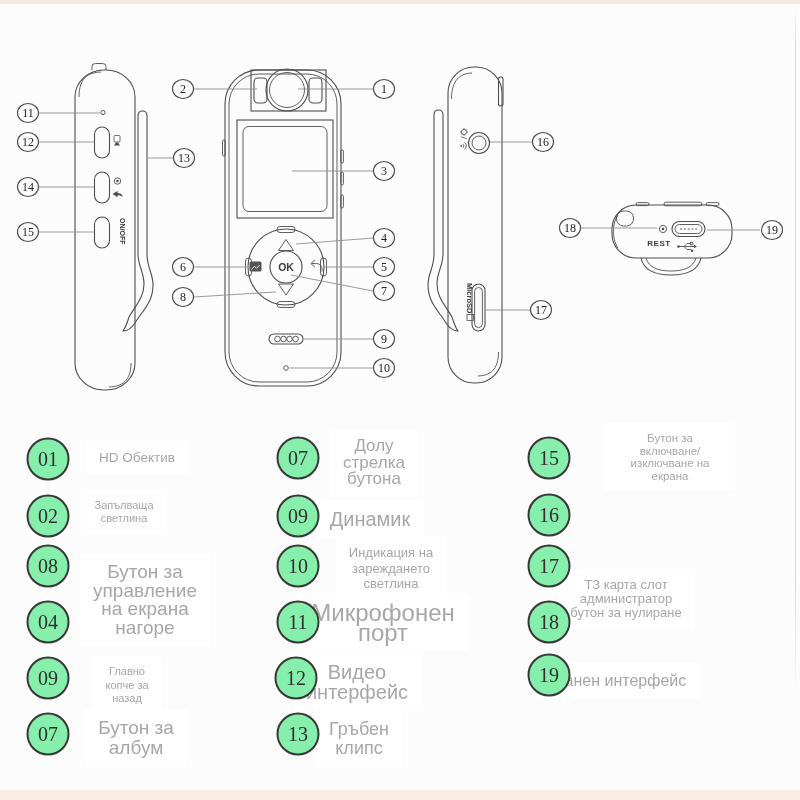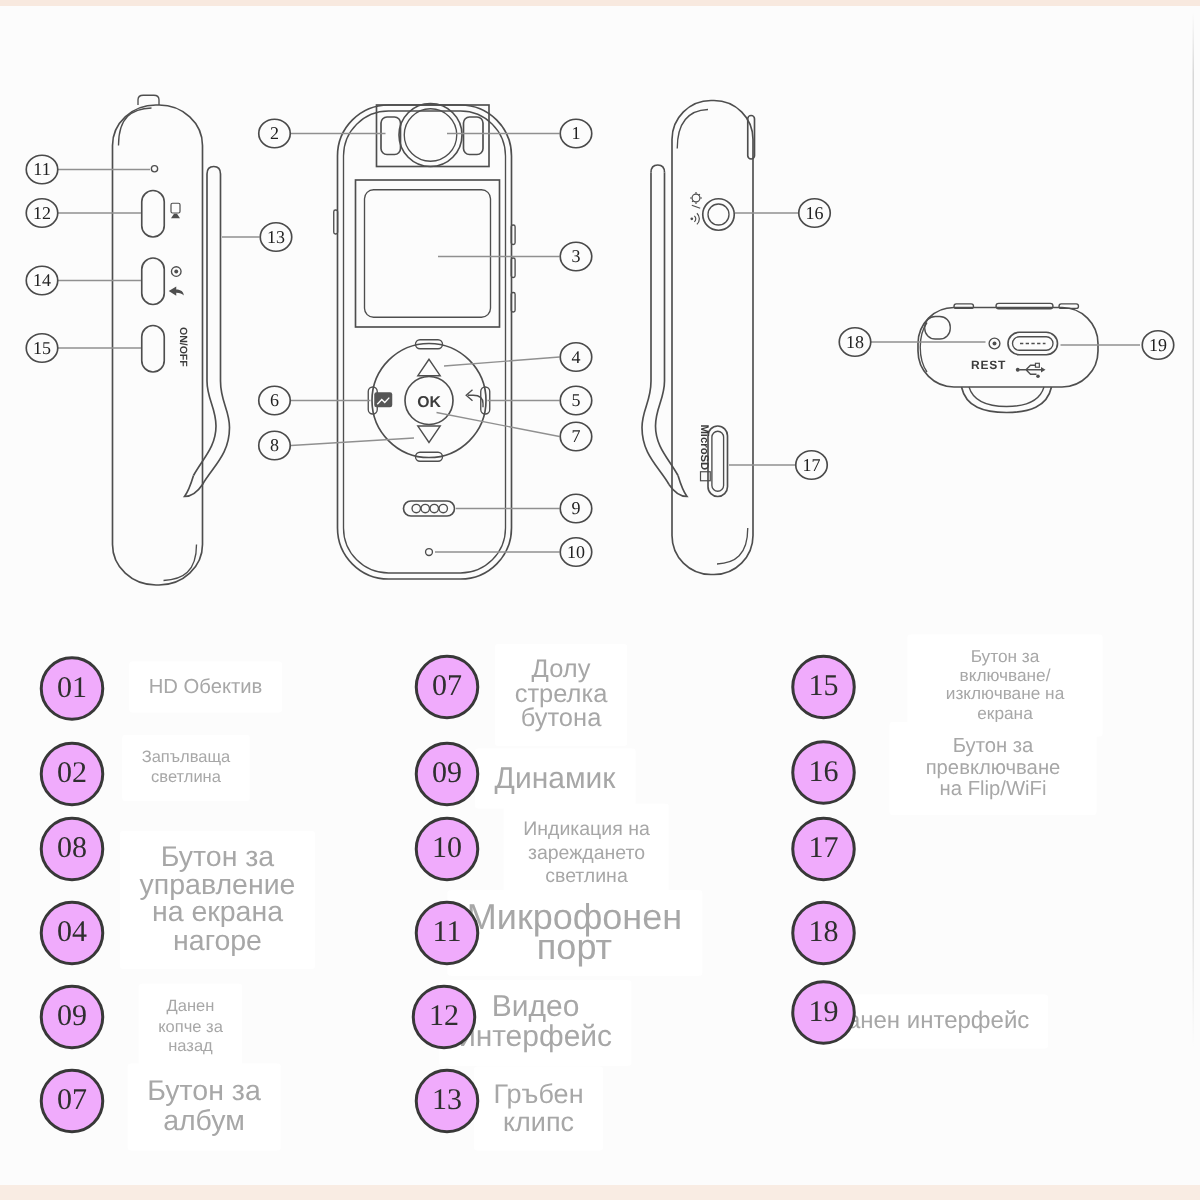--- a/index.html
+++ b/index.html
@@ -8,21 +8,21 @@
   .strip-top{position:absolute;top:0;left:0;width:800px;height:4px;background:#f8e9df;}
   .strip-bottom{position:absolute;top:790px;left:0;width:800px;height:10px;background:#f9ece3;}
   .edge-line{position:absolute;top:8px;left:795px;width:1px;height:690px;
              background:linear-gradient(#fcfcfc,#d8d8d8 6%,#d8d8d8 82%,#fcfcfc);}
   svg.diagram{position:absolute;top:0;left:0;}
   
   .ll{position:absolute;transform:translate(-50%,-50%);background:#ffffff;color:#a7a7a7;
       text-align:center;white-space:pre-line;padding:9px 13px;border-radius:2px;}
   
   .lc{position:absolute;width:43px;height:43px;box-sizing:border-box;border:2px solid #383838;
-      border-radius:50%;background:#f0abfc;transform:translate(-50%,-50%);
+      border-radius:50%;background:#86efac;transform:translate(-50%,-50%);
       display:flex;align-items:center;justify-content:center;
       font-family:"Liberation Serif","DejaVu Serif",serif;font-size:20px;color:#2f2f2f;}
   
   .ln{stroke:#4e4e4e;stroke-width:1.1;fill:none;}
   .thin{stroke:#4e4e4e;stroke-width:0.9;fill:none;}
   .lead{stroke:#909090;stroke-width:0.9;fill:none;}
   .co{fill:#fcfcfc;stroke:#4a4a4a;stroke-width:1.1;}
   .cot{font-family:"Liberation Serif","DejaVu Serif",serif;font-size:12px;fill:#222;text-anchor:middle;}
   .devtxt{font-family:"Liberation Sans",sans-serif;fill:#3c3c3c;}
 </style>
@@ -270,43 +270,44 @@
     </g>
   </svg>
 
   <div class="ll" style="left:137px;top:458px;font-size:13.5px;line-height:16px">HD Обектив</div>
   <div class="ll" style="left:124px;top:512px;font-size:11px;line-height:13px">Запълваща
 светлина</div>
   <div class="ll" style="left:145px;top:600px;font-size:19px;line-height:18.5px">Бутон за
 управление
 на екрана
 нагоре</div>
-  <div class="ll" style="left:127px;top:685px;font-size:11px;line-height:13.5px">Данен
+  <div class="ll" style="left:127px;top:685px;font-size:11px;line-height:13.5px">Главно
 копче за
 назад</div>
   <div class="ll" style="left:136px;top:738px;font-size:19px;line-height:20px">Бутон за
 албум</div>
   <div class="ll" style="left:374px;top:463px;font-size:17px;line-height:16.5px">Долу
 стрелка
 бутона</div>
   <div class="ll" style="left:370px;top:519px;font-size:20px;line-height:22px">Динамик</div>
   <div class="ll" style="left:391px;top:568px;font-size:13px;line-height:15.5px">Индикация на
 зареждането
 светлина</div>
   <div class="ll" style="left:383px;top:622px;font-size:24px;line-height:19.5px">Микрофонен
 порт</div>
   <div class="ll" style="left:357px;top:682px;font-size:20px;line-height:19.5px">Видео
 интерфейс</div>
   <div class="ll" style="left:359px;top:739px;font-size:18px;line-height:19px">Гръбен
 клипс</div>
   <div class="ll" style="left:670px;top:457px;font-size:11.5px;line-height:12.5px">Бутон за
 включване/изключване на
 екрана</div>
-  <div class="ll" style="left:662px;top:512px;font-size:13.5px;line-height:14.5px">Бутон за превключване
-на Flip/WiFi</div>
+  <div class="ll" style="left:626px;top:599px;font-size:13px;line-height:14px">ТЗ карта слот
+администратор
+бутон за нулиране</div>
   <div class="ll" style="left:620px;top:681px;font-size:16px;line-height:18px">Данен интерфейс</div>
 
   <div class="lc" style="left:48px;top:459px">
       <span>01</span>
     </div>
   <div class="lc" style="left:48px;top:516px">
       <span>02</span>
     </div>
   <div class="lc" style="left:48px;top:566px">
       <span>08</span>

